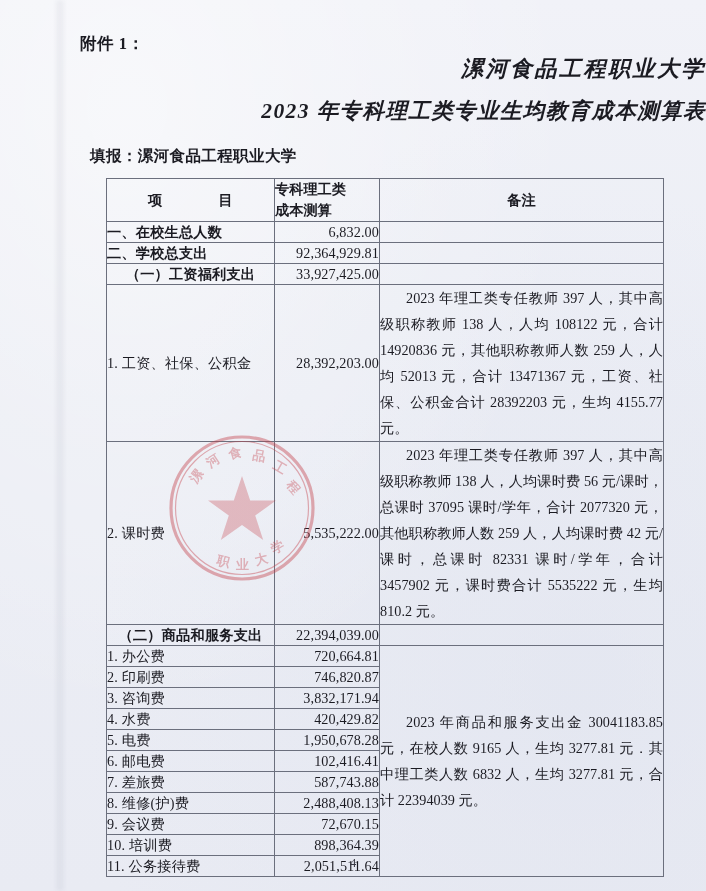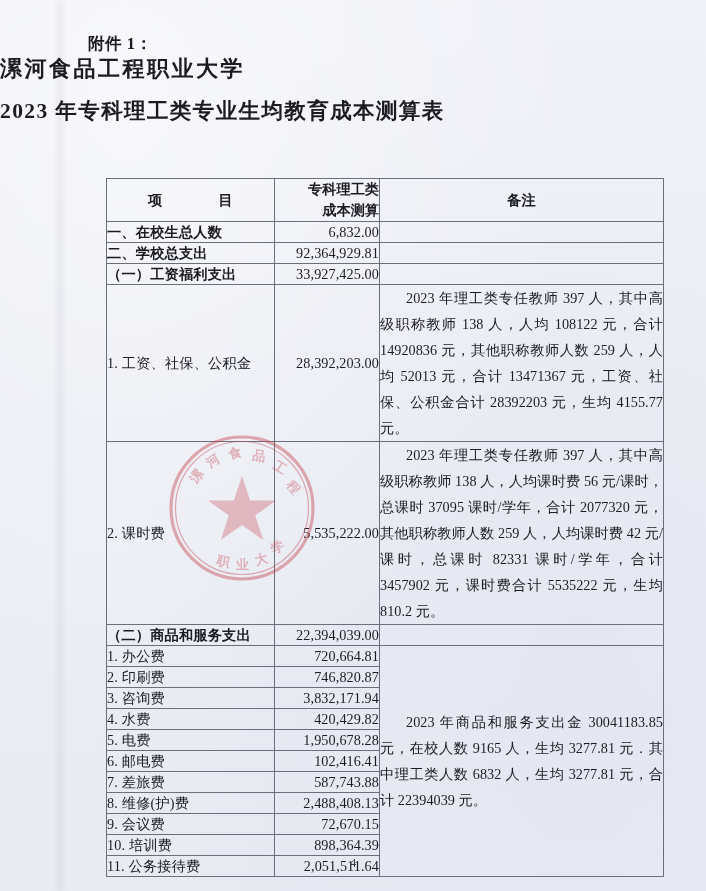--- a/index.html
+++ b/index.html
@@ -43,33 +43,34 @@
   .page {
     position: relative;
     z-index: 3;
     width: 706px;
     height: 891px;
     box-sizing: border-box;
   }
 
   .attachment-label {
     position: absolute;
-    left: 88px;
+    left: 80px;
     top: 33px;
     font-size: 16.5px;
     font-weight: bold;
     letter-spacing: .5px;
   }
 
   .title-block {
     position: absolute;
     left: 0;
     right: 0;
     top: 52px;
-    text-align: left;
+    text-align: right;
+    font-style: italic;
   }
   .title-main {
     font-size: 22px;
     font-weight: bold;
     letter-spacing: 2.5px;
     line-height: 34px;
   }
   .title-sub {
     font-size: 21.5px;
     font-weight: bold;
@@ -111,21 +112,21 @@
   col.c-remark { width: 284px; }
 
   .cell-item {
     padding: 5px 6px 5px 14px;
     font-size: 14.6px;
     letter-spacing: .2px;
     line-height: 20px;
   }
   .cell-item.bold { font-weight: bold; }
   .cell-item.indent-title {
-    text-align: left;
+    text-align: center;
     font-weight: bold;
     padding-left: 0;
   }
 
   .cell-value {
     text-align: right;
     padding: 5px 9px 5px 4px;
     font-size: 14.6px;
     letter-spacing: .1px;
     line-height: 20px;
@@ -147,21 +148,21 @@
   .head-row td { font-weight: bold; }
   .head-item {
     text-align: center;
     font-weight: bold;
     font-size: 15.2px;
     letter-spacing: .2px;
     padding: 12px 0;
   }
   .head-item .spacer { display: inline-block; width: 56px; }
   .head-value {
-    text-align: right;
+    text-align: left;
     font-weight: bold;
     font-size: 14.8px;
     line-height: 21px;
     padding: 8px 4px;
   }
   .head-remark {
     text-align: center;
     font-weight: bold;
     font-size: 15px;
     padding: 12px 0;
@@ -205,20 +206,21 @@
 
 <div class="page">
 
   <div class="attachment-label">附件 1：</div>
 
   <div class="title-block">
     <div class="title-main">漯河食品工程职业大学</div>
     <div class="title-sub">2023 年专科理工类专业生均教育成本测算表</div>
   </div>
 
+  <div class="filler-line">填报：漯河食品工程职业大学</div>
 
   <div class="table-wrap">
     <table class="cost-table">
       <colgroup>
         <col class="c-item">
           <col class="c-value">
           <col class="c-remark">
       </colgroup>
       <tbody>
         <tr class="head-row">

